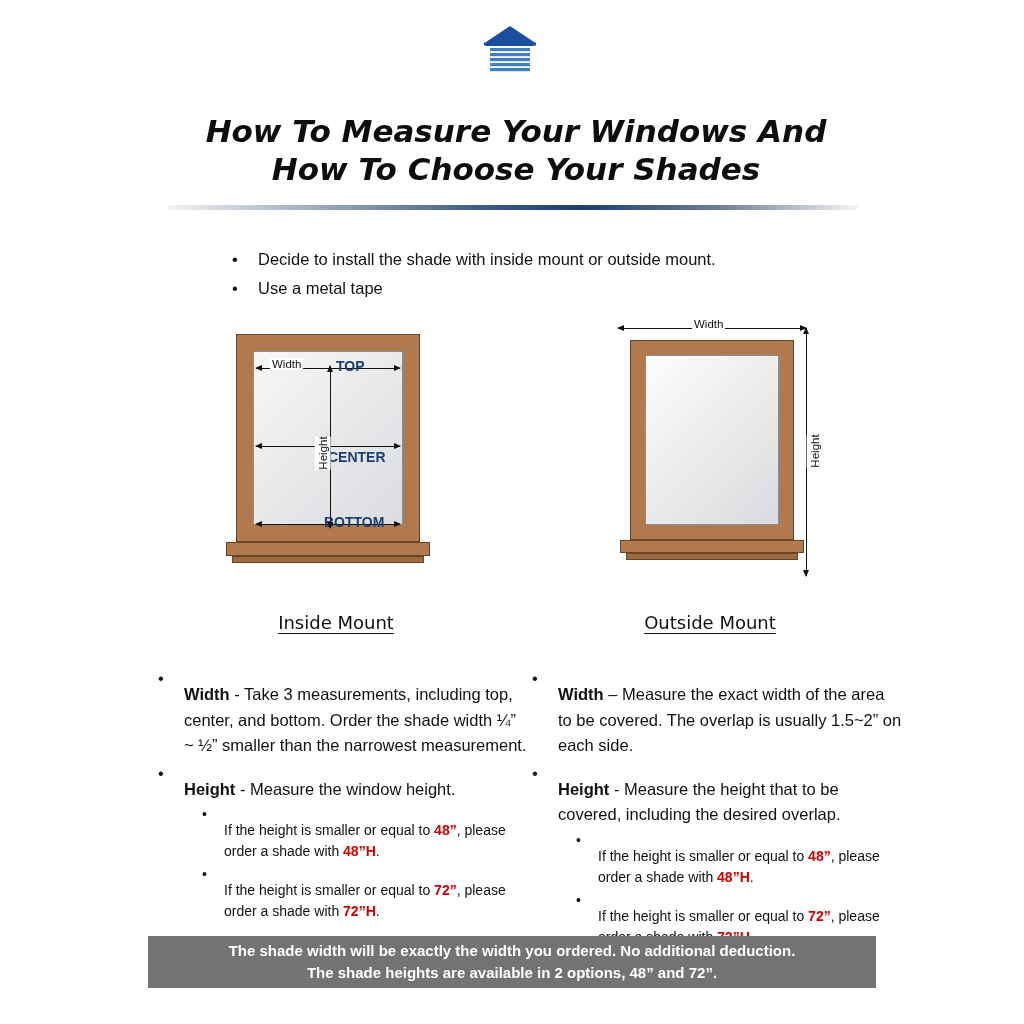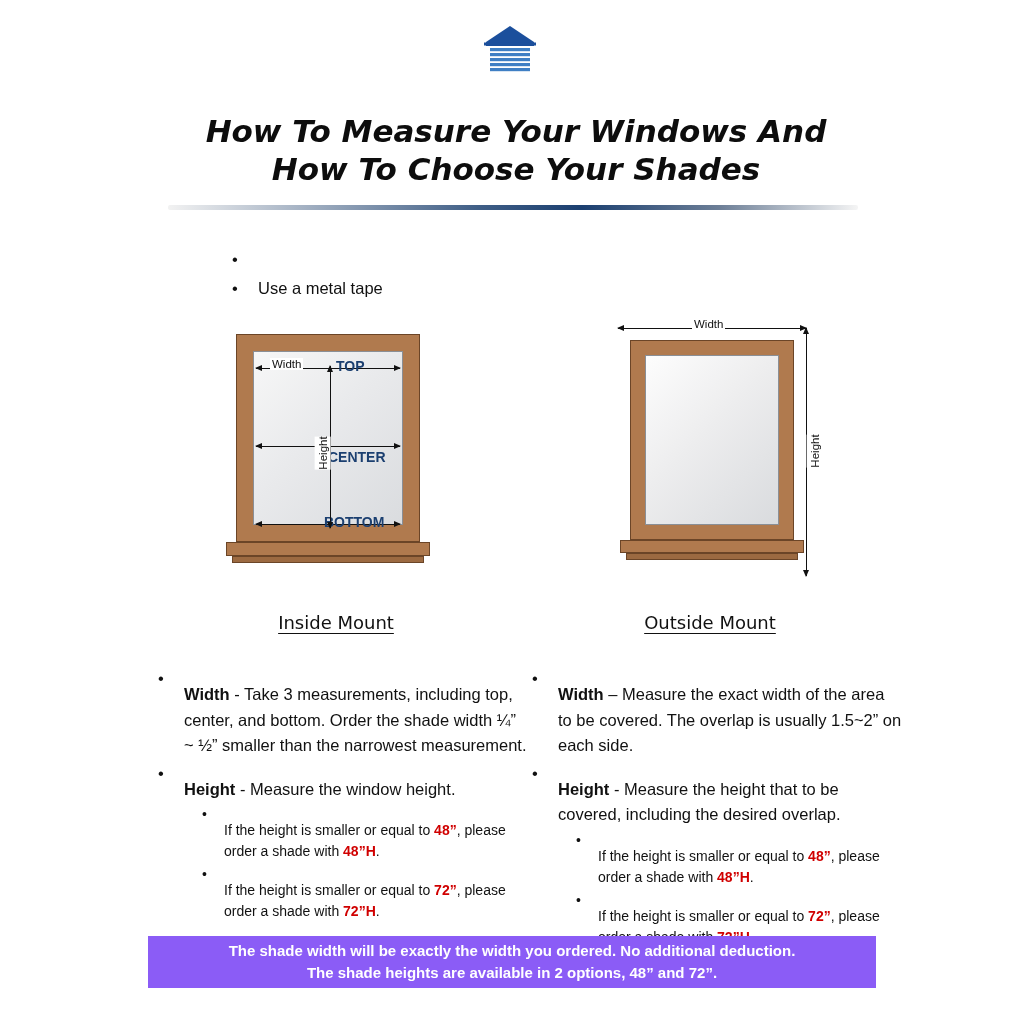--- a/index.html
+++ b/index.html
@@ -201,21 +201,21 @@
   .sub { margin-left: 44px; font-size: 14px; line-height: 21px; }
   .sub .li .dot { width: 22px; }
   b { font-weight: bold; }
   .red { color: #d00000; font-weight: bold; }
 
   
   .footer {
     position: absolute;
     left: 148px; top: 936px;
     width: 728px; height: 52px;
-    background: #8b5cf6;
+    background: #737373;
     color: #ffffff;
     display: flex; flex-direction: column;
     align-items: center; justify-content: center;
     font-size: 15px; font-weight: bold; line-height: 22px;
     text-align: center;
   }
 </style>
 </head>
 <body>
 
@@ -237,20 +237,21 @@
 
   <div class="title">
     <div>How To Measure Your Windows And</div>
     <div>How To Choose Your Shades</div>
   </div>
   <div class="rule"></div>
 
   <div class="top-bullets">
     <div class="bl">
       <span class="dot">•</span>
+      <span>Decide to install the shade with inside mount or outside mount.</span>
     </div>
     <div class="bl">
       <span class="dot">•</span>
       <span>Use a metal tape</span>
     </div>
   </div>
 
   <div class="diagrams">
 
     <div class="win-inside">

